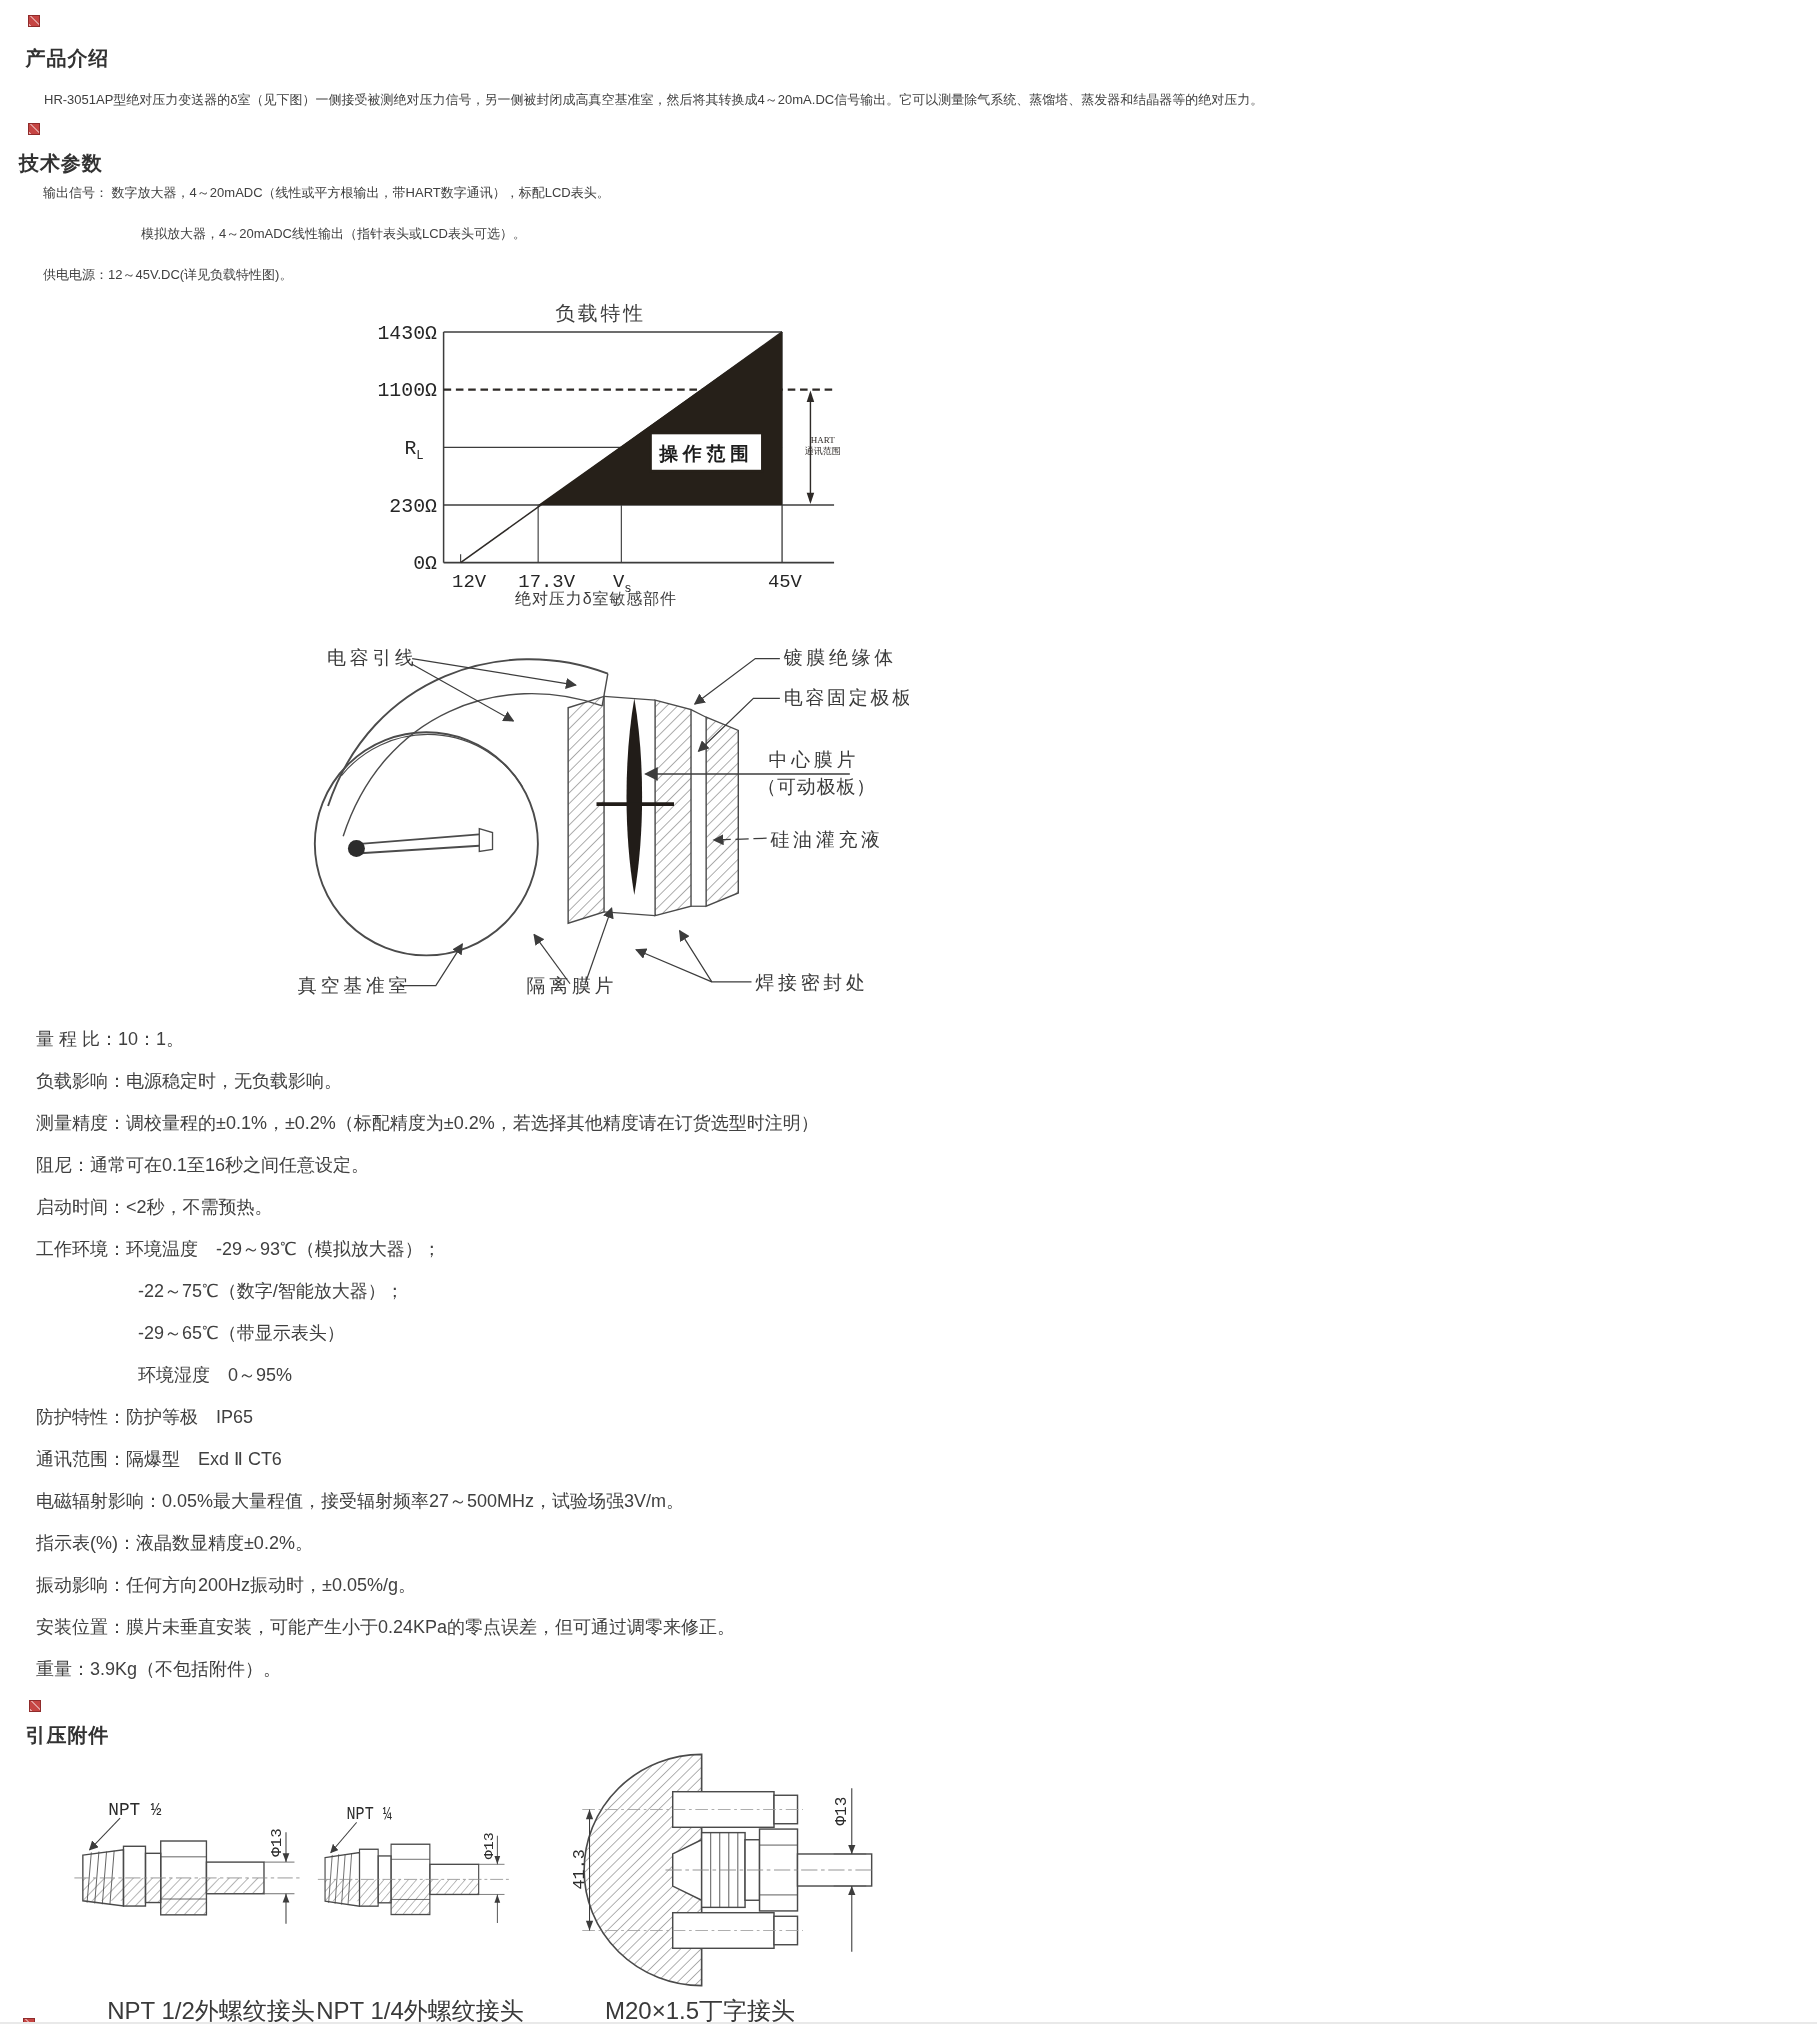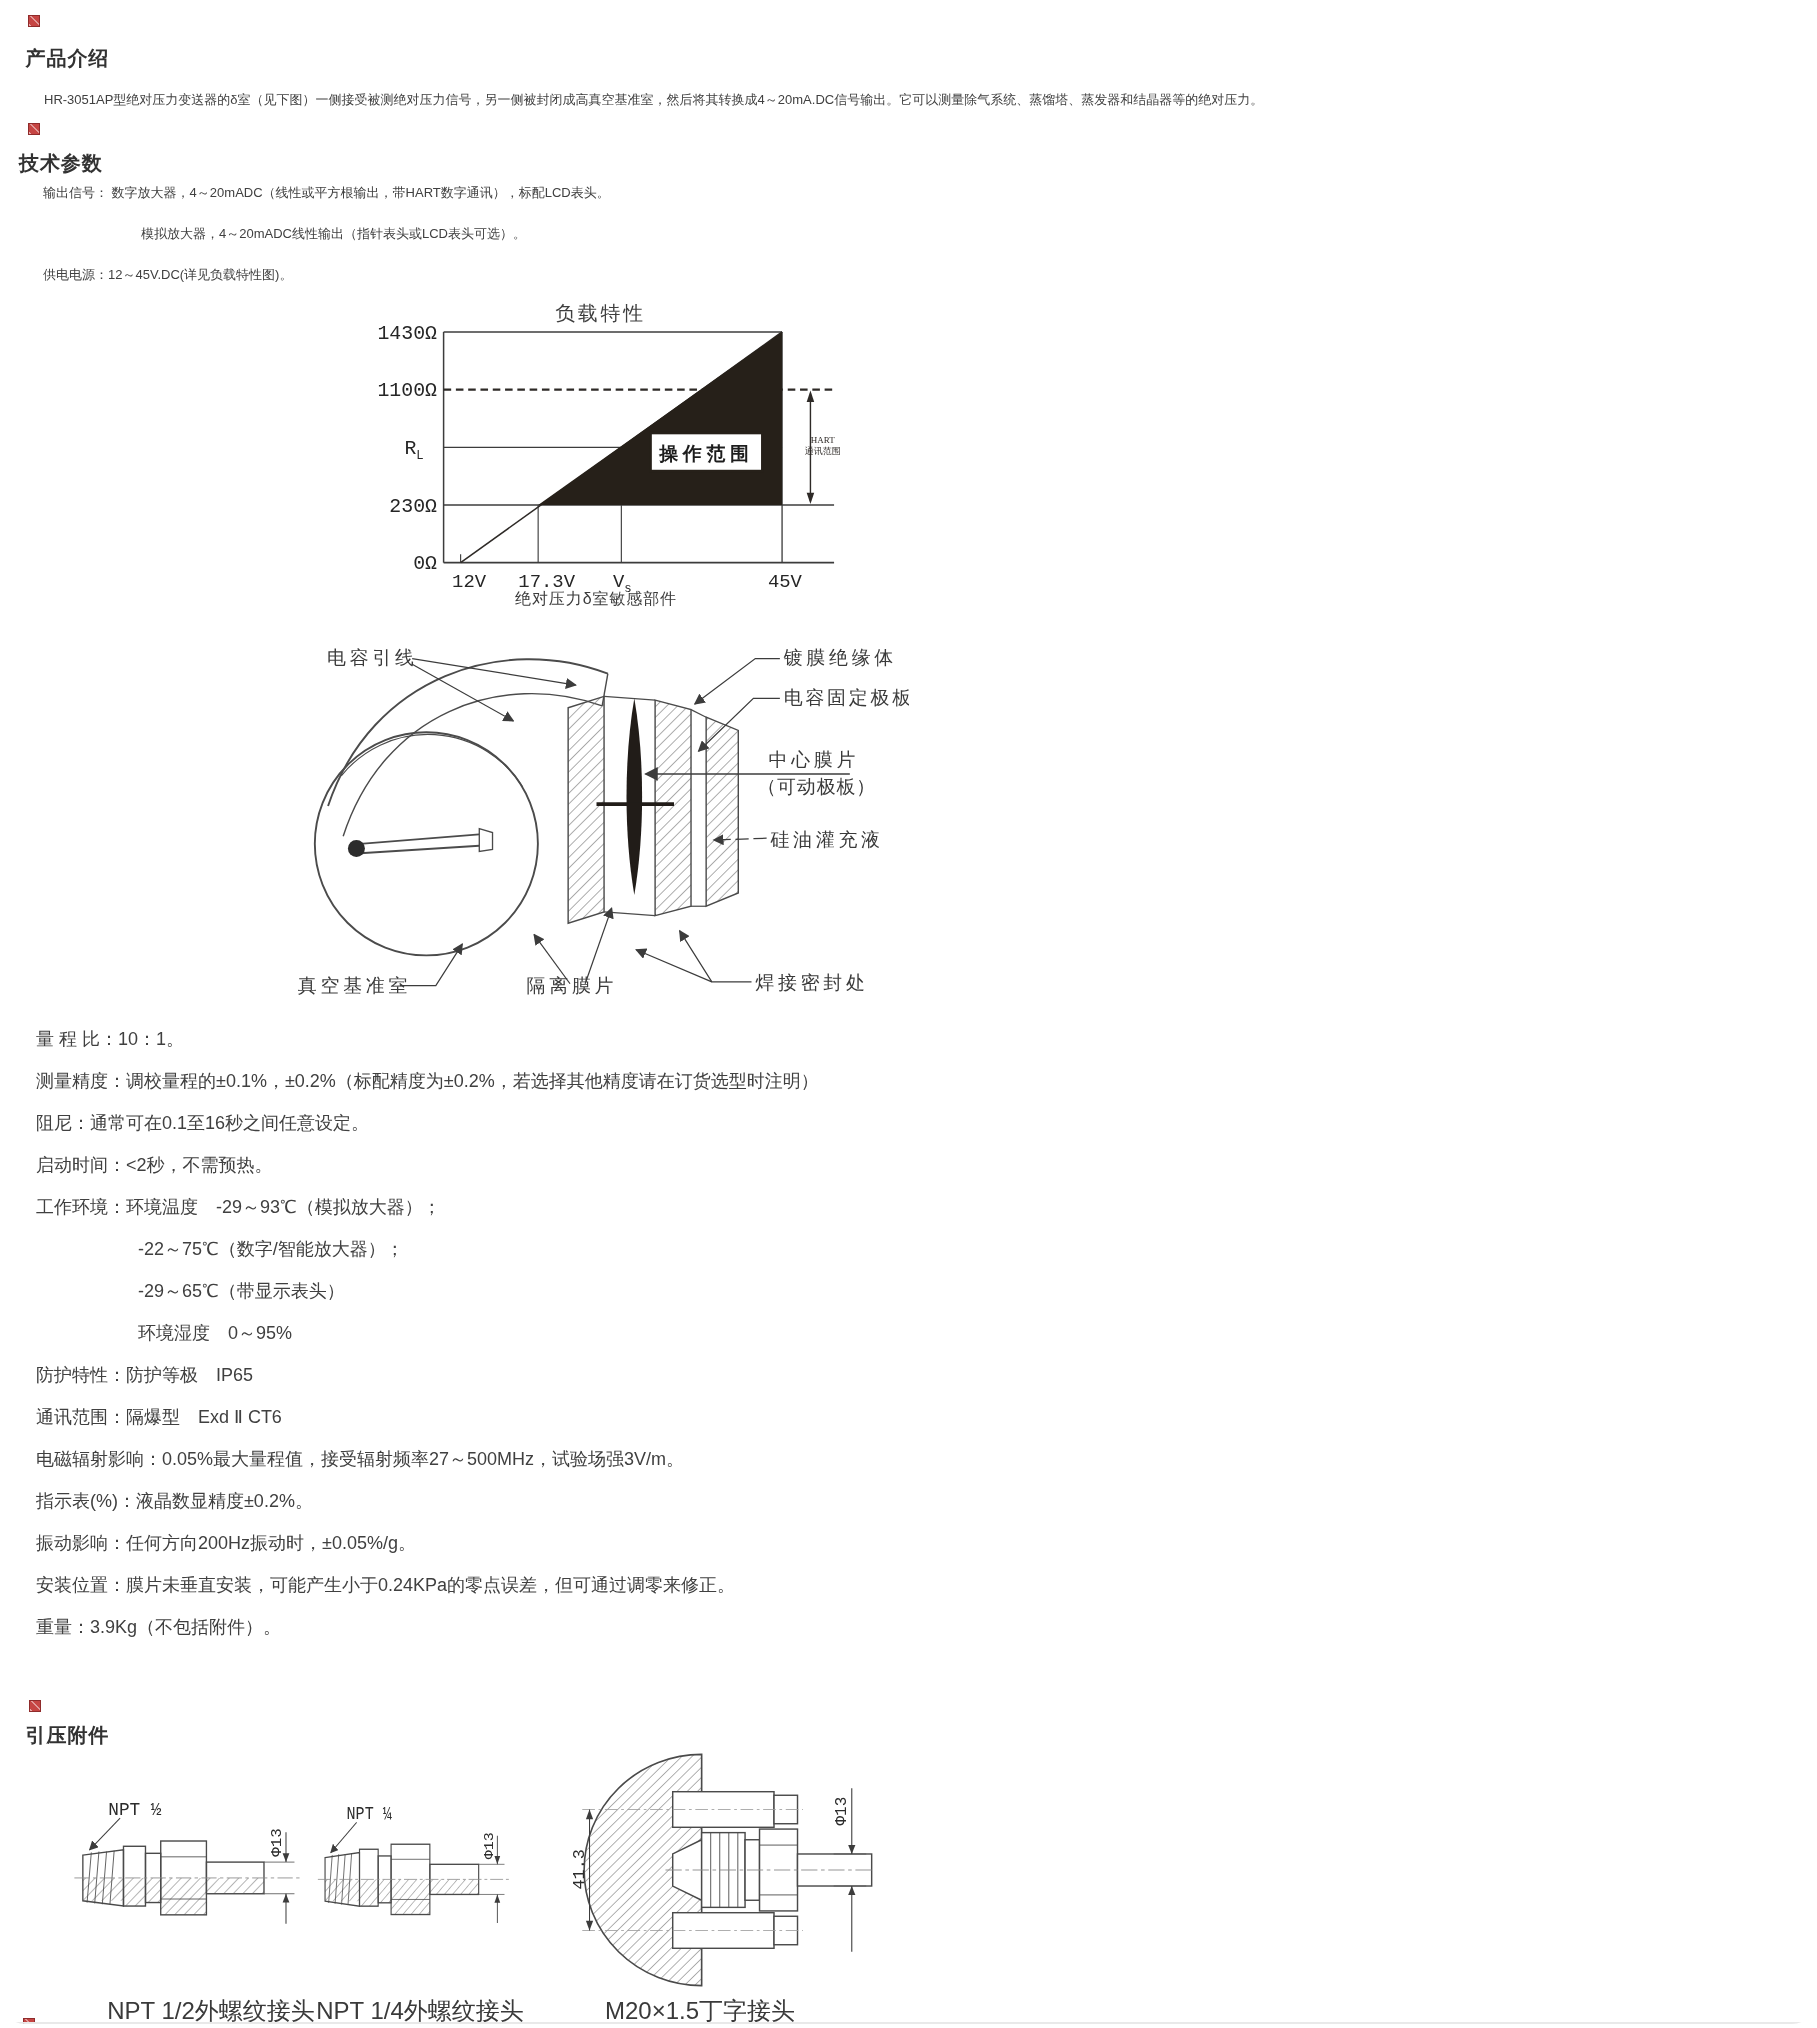--- a/index.html
+++ b/index.html
@@ -1,17 +1,17 @@
 <!DOCTYPE html>
 <html style="font-size:15px"><head>
 <meta charset="utf-8">
 <style>
   html,body{margin:0;padding:0;background:#ffffff;}
   #page{position:relative;width:1817px;height:2024px;background:#fff;overflow:hidden;
-        font-family:"Liberation Sans",sans-serif;color:#3e3e3e;border-radius:25px;}
+        font-family:"Liberation Sans",sans-serif;color:#3e3e3e;}
   .abs{position:absolute;}
   .sec-icon{width:12.3px;height:12.3px;background:#c64543;border:0.9px solid #8f2b2b;box-sizing:border-box;
             background-image:linear-gradient(45deg,rgba(255,255,255,.55) 12%,transparent 12%,transparent 55%,rgba(255,255,255,.45) 55%,rgba(255,255,255,.45) 62%,transparent 62%);}
   .sec-heading{font-size:20px;font-weight:bold;color:#323232;letter-spacing:0.9px;}
   .body-line{font-size:13px;color:#404040;white-space:nowrap;}
   .params{font-size:18px;color:#404040;}
   .params .param-line{height:42px;display:flex;align-items:center;white-space:nowrap;}
   .params .indent{padding-left:102px;}
   .caption{font-size:24px;color:#3a3a3a;text-align:center;white-space:nowrap;}
   .diagram-caption{font-size:16px;color:#3c3c3c;letter-spacing:0.9px;text-align:center;white-space:nowrap;}
@@ -125,20 +125,21 @@
     <text class="svg-cjk" x="512" y="158" font-size="20" letter-spacing="4" fill="#3a3a3a">中心膜片</text>
     <text class="svg-cjk" x="500" y="186" font-size="20" letter-spacing="1" fill="#3a3a3a">（可动极板）</text>
     <text class="svg-cjk" x="514" y="242" font-size="20" letter-spacing="4" fill="#3a3a3a">硅油灌充液</text>
     <text class="svg-cjk" x="498" y="394" font-size="20" letter-spacing="4" fill="#3a3a3a">焊接密封处</text>
     <text class="svg-cjk" x="14" y="397" font-size="20" letter-spacing="4" fill="#3a3a3a">真空基准室</text>
     <text class="svg-cjk" x="256" y="397" font-size="20" letter-spacing="4" fill="#3a3a3a">隔离膜片</text>
   </svg>
 
   <div class="abs params" style="left:36px;top:1018px;">
     <div class="param-line">量 程 比：10：1。</div>
+    <div class="param-line">负载影响：电源稳定时，无负载影响。</div>
     <div class="param-line">测量精度：调校量程的±0.1%，±0.2%（标配精度为±0.2%，若选择其他精度请在订货选型时注明）</div>
     <div class="param-line">阻尼：通常可在0.1至16秒之间任意设定。</div>
     <div class="param-line">启动时间：&lt;2秒，不需预热。</div>
     <div class="param-line">工作环境：环境温度　-29～93℃（模拟放大器）；</div>
     <div class="param-line indent">-22～75℃（数字/智能放大器）；</div>
     <div class="param-line indent">-29～65℃（带显示表头）</div>
     <div class="param-line indent">环境湿度　0～95%</div>
     <div class="param-line">防护特性：防护等极　IP65</div>
     <div class="param-line">通讯范围：隔爆型　Exd Ⅱ CT6</div>
     <div class="param-line">电磁辐射影响：0.05%最大量程值，接受辐射频率27～500MHz，试验场强3V/m。</div>

